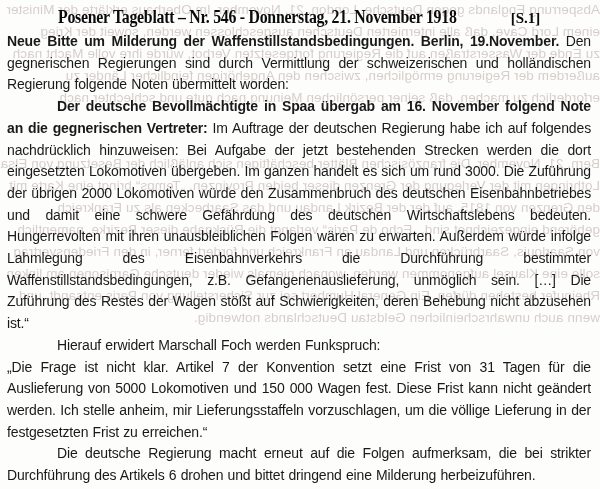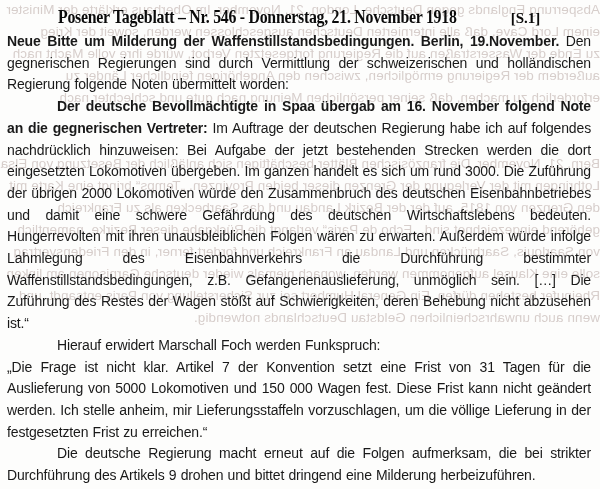--- a/index.html
+++ b/index.html
@@ -101,18 +101,18 @@
     </div>
 
     <p class="para"><b>Neue Bitte um Milderung der Waffenstillstandsbedingungen. Berlin, 19.November.</b><span> Den gegnerischen Regierungen sind durch Vermittlung der schweizerischen und holländischen Regierung folgende Noten übermittelt worden:</span></p>
 
     <p class="para indent"><b>Der deutsche Bevollmächtigte in Spaa übergab am 16. November folgend Note an die gegnerischen Vertreter:</b><span> Im Auftrage der deutschen Regierung habe ich auf folgendes nachdrücklich hinzuweisen: Bei Aufgabe der jetzt bestehenden Strecken werden die dort eingesetzten Lokomotiven übergeben. Im ganzen handelt es sich um rund 3000. Die Zuführung der übrigen 2000 Lokomotiven würde den Zusammenbruch des deutschen Eisenbahnbetriebes und damit eine schwere Gefährdung des deutschen Wirtschaftslebens bedeuten. Hungerrevolten mit ihren unausbleiblichen Folgen wären zu erwarten. Außerdem würde infolge Lahmlegung des Eisenbahnverkehrs die Durchführung bestimmter Waffenstillstandsbedingungen, z.B. Gefangenenauslieferung, unmöglich sein.  […] Die Zuführung des Restes der Wagen stößt auf Schwierigkeiten, deren Behebung nicht abzusehen ist.“</span></p>
 
     <p class="para indent"><span>Hierauf erwidert Marschall Foch werden Funkspruch:</span></p>
 
     <p class="para"><span>„Die Frage ist nicht klar. Artikel 7 der Konvention setzt eine Frist von 31 Tagen für die Auslieferung von 5000 Lokomotiven und 150 000 Wagen fest. Diese Frist kann nicht geändert werden. Ich stelle anheim, mir Lieferungsstaffeln vorzuschlagen, um die völlige Lieferung in der festgesetzten Frist zu erreichen.“</span></p>
 
-    <p class="para indent"><span>Die deutsche Regierung macht erneut auf die Folgen aufmerksam, die bei strikter Durchführung des Artikels 9 drohen und bittet dringend eine Milderung herbeizuführen.</span></p>
+    <p class="para indent"><span>Die deutsche Regierung macht erneut auf die Folgen aufmerksam, die bei strikter Durchführung des Artikels 6 drohen und bittet dringend eine Milderung herbeizuführen.</span></p>
 
     <p class="para indent"><span>Mit jedem weiteren Tag der im Waffenstillstand aufgezwungenen übereilten Räumung droht, wenn nicht wirtschaftliche Rücksichten beachtet werden, die Gefahr katastrophaler Wirkungen nicht nur für Deutschland und insbesondere seine linksrheinischen Gebiete, sondern vor allem auch für Luxemburg. Die deutsche Regierung bittet daher dringend, wirtschaftliche und eisenbahntechnische Sachverständige schleunigst zur Waffenstillstandskommision nach Spaa zu entsenden, da sonst wirtschaftliche Schädigungen eintreten könnten, die nachträglich nicht wieder gutzumachen sind. Solf</span></p>
 
   </div>
 </div>
 
 </body></html>

